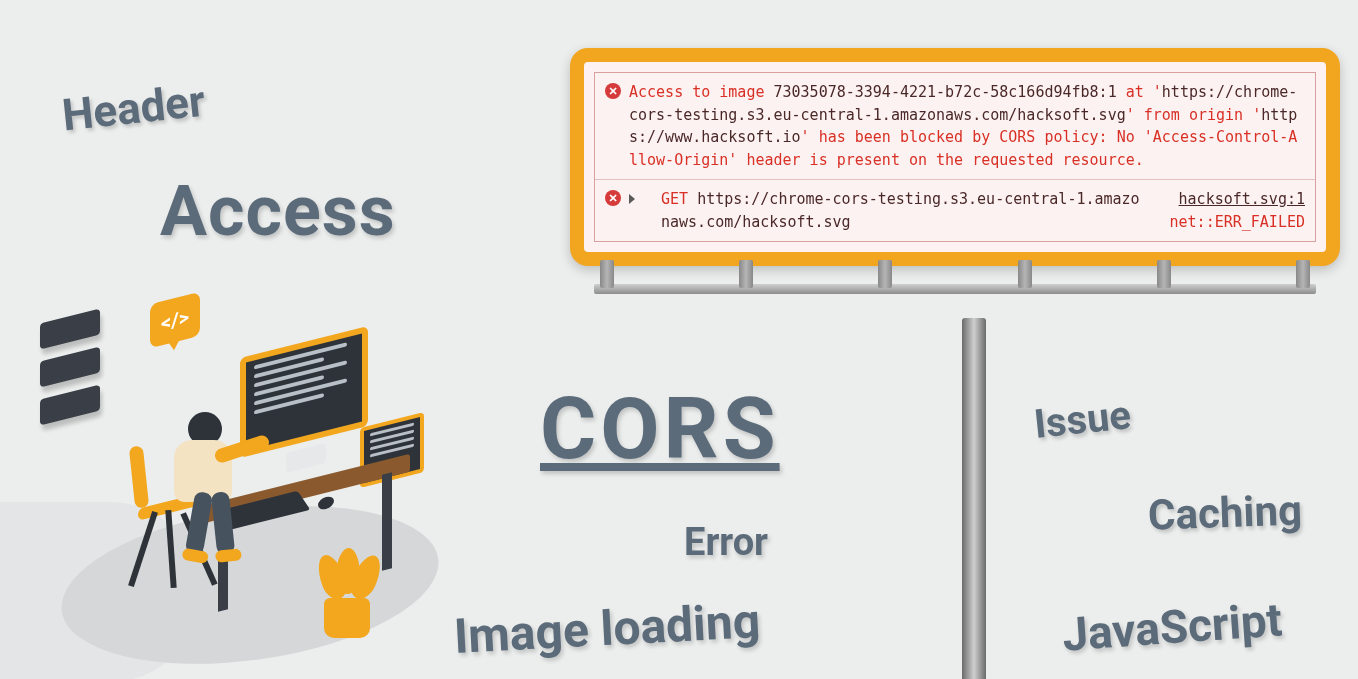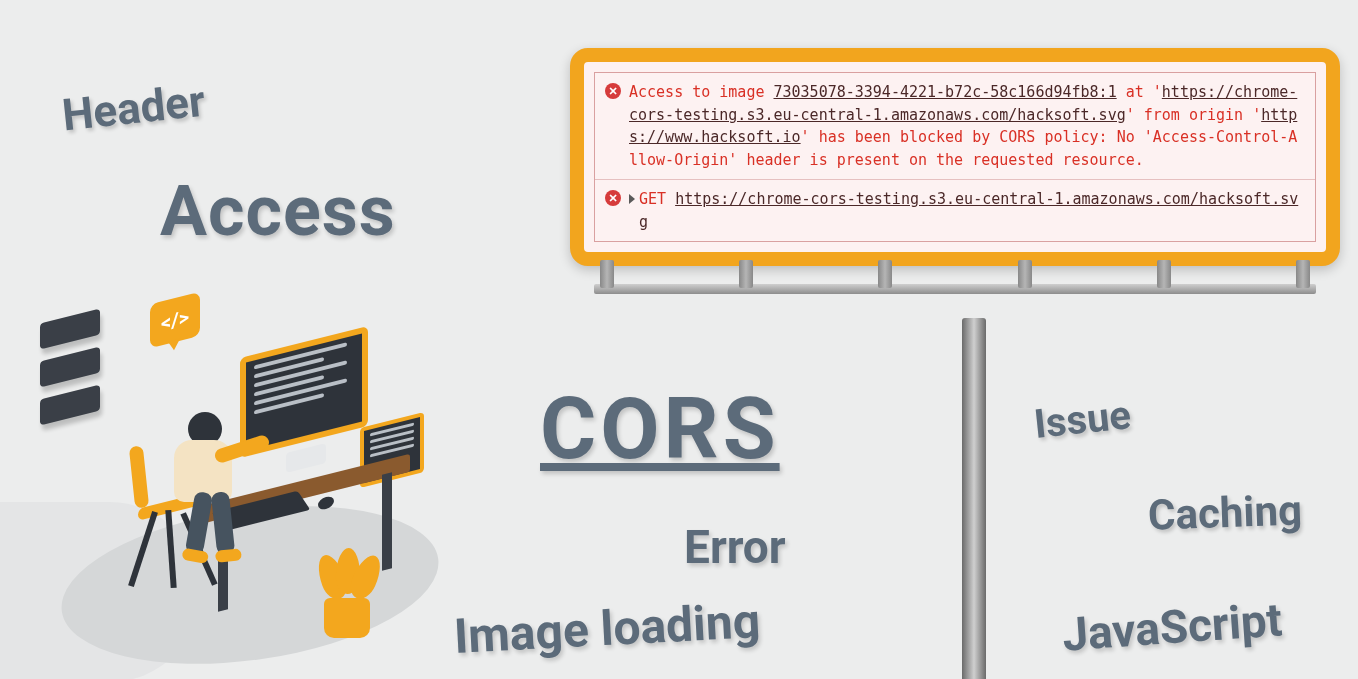--- a/index.html
+++ b/index.html
@@ -16,21 +16,21 @@
   color: #5c6b7a;
   font-weight: 700;
   text-shadow: 2px 3px 4px rgba(0,0,0,0.18);
   white-space: nowrap;
 }
 .word-header { top: 82px; left: 62px; font-size: 44px; transform: rotate(-6deg); }
 .word-chrome { top: 170px; left: 160px; font-size: 70px; letter-spacing: 1px; }
 .word-cors { top: 378px; left: 540px; font-size: 86px; letter-spacing: 4px; text-decoration: underline; }
 .word-issue { top: 396px; left: 1034px; font-size: 40px; transform: rotate(-6deg); }
 .word-caching { top: 488px; left: 1148px; font-size: 42px; transform: rotate(-2deg); }
-.word-error { top: 520px; left: 684px; font-size: 46px; }
+.word-error { top: 520px; left: 684px; font-size: 38px; }
 .word-imageloading { top: 600px; left: 454px; font-size: 48px; transform: rotate(-3deg); }
 .word-javascript { top: 600px; left: 1062px; font-size: 46px; transform: rotate(-4deg); }
 
 
 .billboard {
   position: absolute;
   top: 48px;
   left: 570px;
   width: 770px;
 }
@@ -67,32 +67,32 @@
   font-weight: 700;
   margin-top: 2px;
 }
 .console-text {
   font-family: "Menlo", "Consolas", monospace;
   font-size: 15px;
   color: #d93025;
   line-height: 1.5;
   word-break: break-all;
 }
-.console-text .u { text-decoration: underline; color: #4b2828; }
+.console-text .u { color: #4b2828; }
 .console-caret {
   width: 0; height: 0;
   border-left: 6px solid #5a5a5a;
   border-top: 5px solid transparent;
   border-bottom: 5px solid transparent;
   display: inline-block;
   margin-right: 4px;
   margin-top: 6px;
   flex-shrink: 0;
 }
-.row2-wrap { display: flex; gap: 0; width: 100%; }
+.row2-wrap { display: flex; gap: 22px; width: 100%; }
 .row2-main { flex: 1; }
 .row2-right { font-family: "Menlo", "Consolas", monospace; font-size: 15px; text-align: right; line-height: 1.5; }
 .row2-right .u { text-decoration: underline; color: #4b2828; }
 .row2-right .err { color: #d93025; }
 
 
 .supports {
   display: flex;
   justify-content: space-between;
   padding: 0 30px;
@@ -384,20 +384,24 @@
         <div class="console-text">
           <span>Access to image </span><span class="u">73035078-3394-4221-b72c-58c166d94fb8:1</span><span> at '</span><span class="u">https://chrome-cors-testing.s3.eu-central-1.amazonaws.com/hacksoft.svg</span><span>' from origin '</span><span class="u">https://www.hacksoft.io</span><span>' has been blocked by CORS policy: No 'Access-Control-Allow-Origin' header is present on the requested resource.</span>
         </div>
       </div>
       <div class="console-row">
         <div class="err-icon">✕</div>
         <div class="row2-wrap">
           <span class="console-caret"></span>
           <div class="row2-main console-text">
             <span>GET</span> <span class="u">https://chrome-cors-testing.s3.eu-central-1.amazonaws.com/hacksoft.svg</span>
+          </div>
+          <div class="row2-right">
+            <span class="u">hacksoft.svg:1</span><br>
+            <span class="err">net::ERR_FAILED</span>
           </div>
         </div>
       </div>
     </div>
   </div>
   <div class="supports">
     <div class="support"></div>
     <div class="support"></div>
     <div class="support"></div>
     <div class="support"></div>

